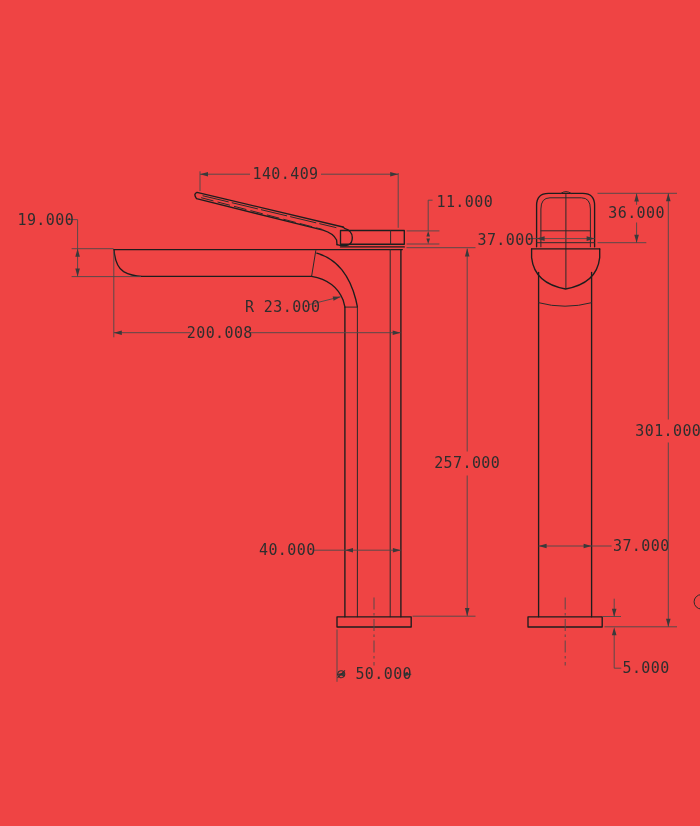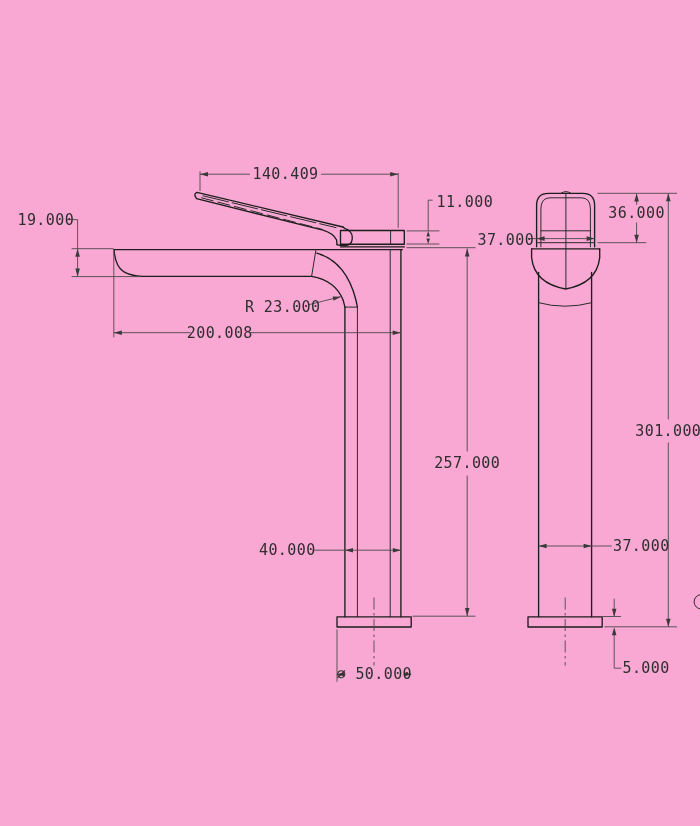--- a/index.html
+++ b/index.html
@@ -1,16 +1,16 @@
 <!DOCTYPE html>
 <html><head>
 <meta charset="utf-8">
 <style>
   html,body{margin:0;padding:0;background:#ffffff;}
-  .sheet{position:relative;width:700px;height:826px;background:#f9a8d4;overflow:hidden;}
+  .sheet{position:relative;width:700px;height:826px;background:#ef4444;overflow:hidden;}
   svg{position:absolute;left:0;top:0;}
   .obj{stroke:#1d1d1d;stroke-width:1.35;fill:none;stroke-linecap:round;stroke-linejoin:round;}
   .objthin{stroke:#2a2a2a;stroke-width:1;fill:none;stroke-linecap:round;}
   .dim{stroke:#4a4a4a;stroke-width:0.9;fill:none;stroke-linecap:butt;}
   .cl{stroke:#4a4a4a;stroke-width:0.9;fill:none;stroke-dasharray:12 3.5 2.5 3.5;}
   .arr{fill:#3a3a3a;stroke:none;}
   text.dimtxt{font-family:"DejaVu Sans Mono","Liberation Mono",monospace;font-size:15px;fill:#2e2e2e;letter-spacing:0.4px;}
 </style>
 </head>
 <body>

